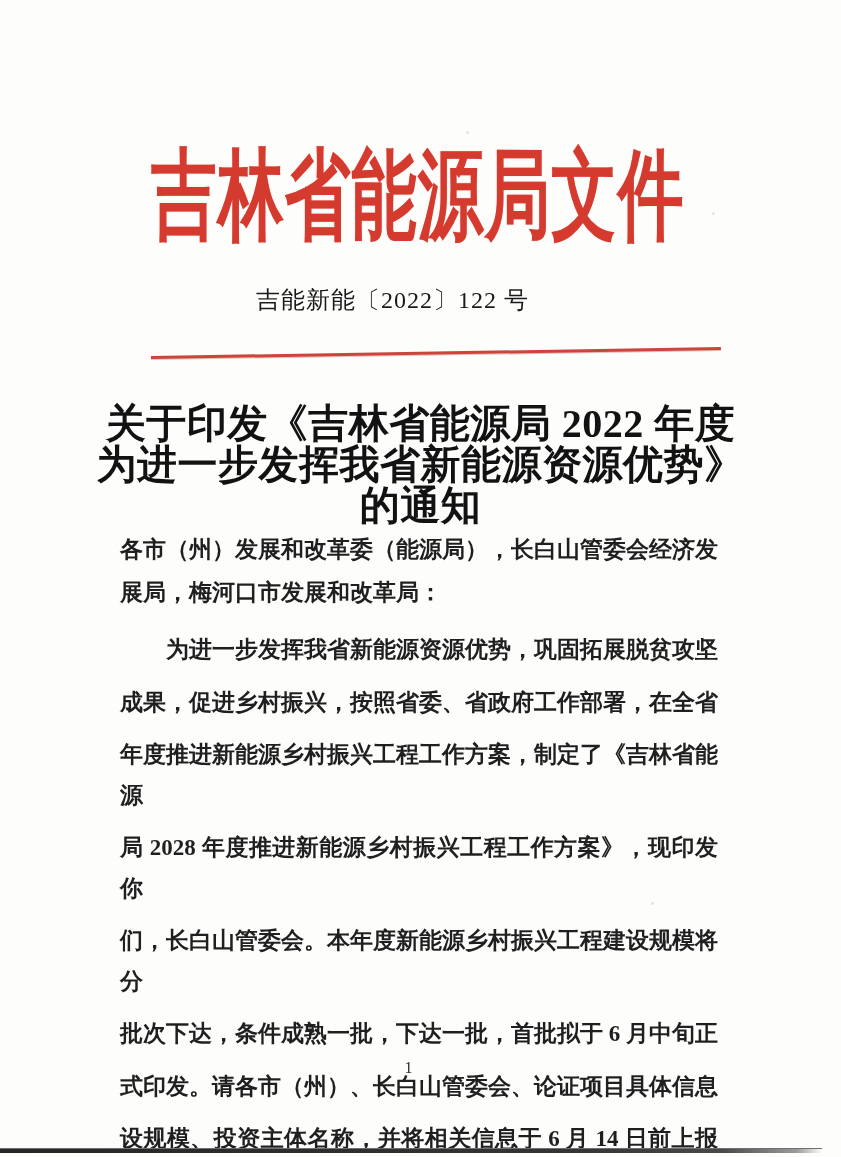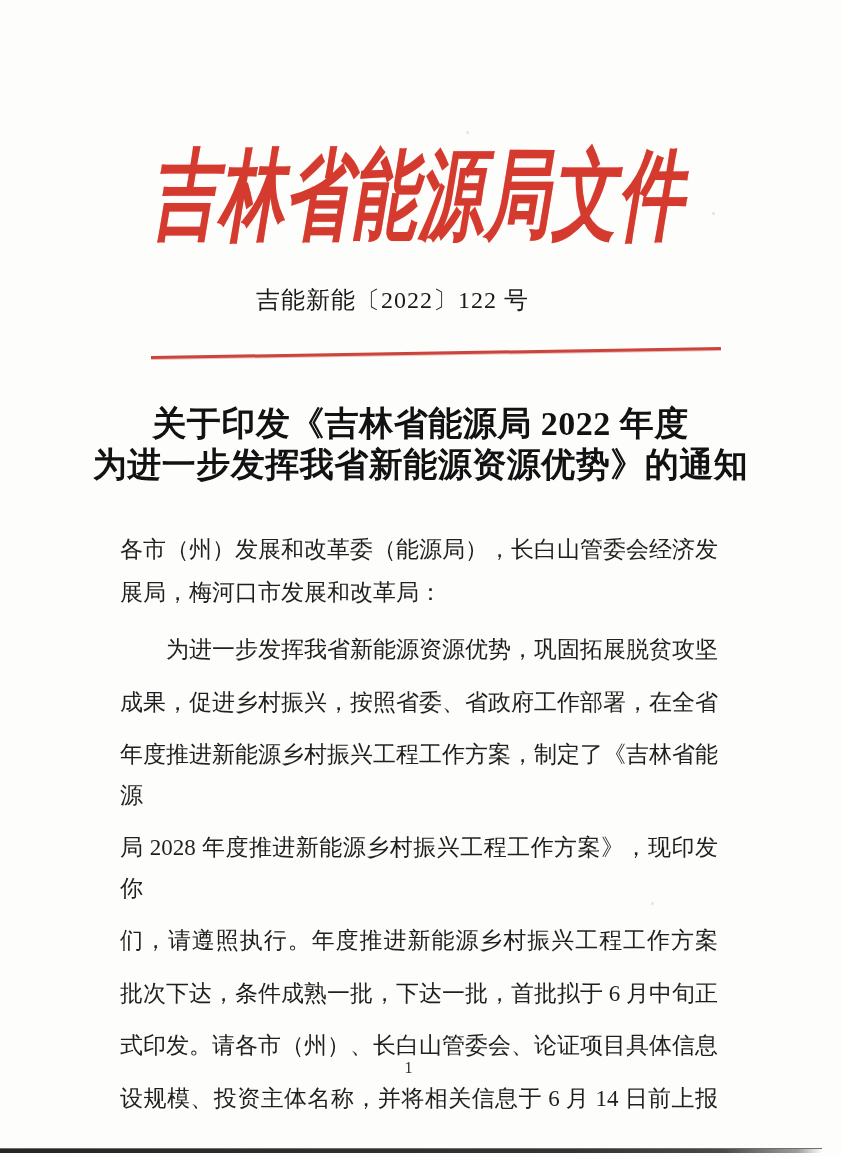--- a/index.html
+++ b/index.html
@@ -20,21 +20,20 @@
 
   
   .header-title {
     position: absolute;
     top: 140px;
     left: 0;
     width: 706px;
     height: 116px;
     text-align: left;
     white-space: nowrap;
-    font-style: italic;
   }
   .header-title .inner {
     display: inline-block;
     font-size: 99px;
     line-height: 112px;
     font-weight: 700;
     color: #d53a2e;
     letter-spacing: 2px;
     transform: translateX(14px) scaleX(0.66);
     transform-origin: center center;
@@ -69,38 +68,39 @@
     transform-origin: left center;
   }
 
   
   .doc-title {
     position: absolute;
     top: 403px;
     left: 90px;
     width: 661px;
     text-align: center;
-    font-size: 34px;
+    font-size: 40px;
     line-height: 41px;
     font-weight: 700;
     color: #121212;
     letter-spacing: 0.5px;
   }
 
   
   .body-col {
     position: absolute;
     top: 528px;
     left: 120px;
     width: 598px;
     font-size: 23px;
     color: #1f1f1f;
   }
   .line {
     width: 100%;
+    font-weight: bold;
   }
   .salut {
     line-height: 43px;
   }
   .para {
     line-height: 40.5px;
     margin-top: 12px;
   }
   .para-first {
     margin-top: 16px;
@@ -174,21 +174,21 @@
   </div>
 
   <div class="body-col">
     <div class="line salut just">各市（州）发展和改革委（能源局），长白山管委会经济发</div>
     <div class="line salut left">展局，梅河口市发展和改革局：</div>
 
     <div class="line para para-first just">为进一步发挥我省新能源资源优势，巩固拓展脱贫攻坚</div>
     <div class="line para just">成果，促进乡村振兴，按照省委、省政府工作部署，在全省</div>
     <div class="line para just">年度推进新能源乡村振兴工程工作方案，制定了《吉林省能源</div>
     <div class="line para just">局 2028 年度推进新能源乡村振兴工程工作方案》，现印发你</div>
-    <div class="line para just">们，请遵照执行。年度推进新能源乡村振兴工程工作方案</div>
+    <div class="line para just">们，长白山管委会。本年度新能源乡村振兴工程建设规模将分</div>
     <div class="line para just">批次下达，条件成熟一批，下达一批，首批拟于 6 月中旬正</div>
     <div class="line para just">式印发。请各市（州）、长白山管委会、论证项目具体信息</div>
     <div class="line para just">设规模、投资主体名称，并将相关信息于 6 月 14 日前上报</div>
   </div>
 
   <div class="page-number">1</div>
 
   <div class="scan-edge"></div>
 
   <div class="speckle" style="left: 466px; top: 131px;"></div>

